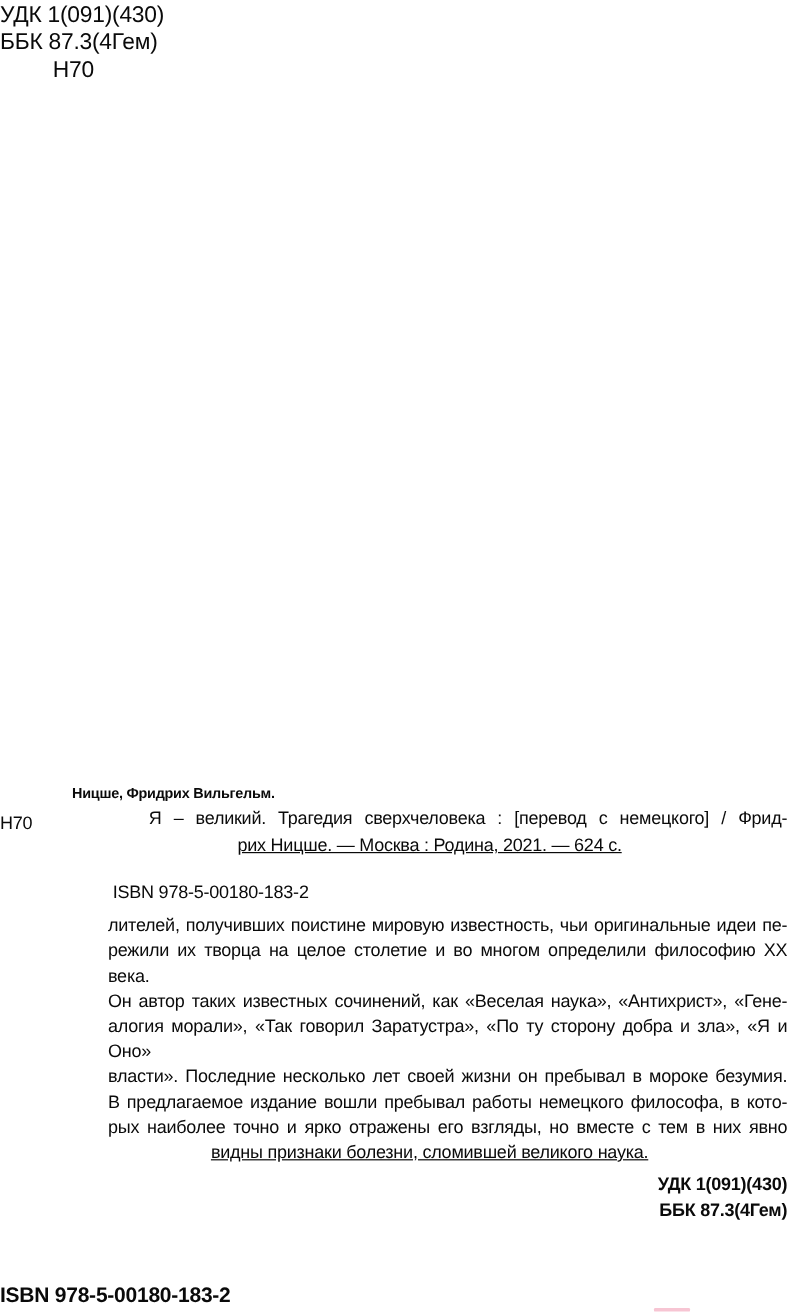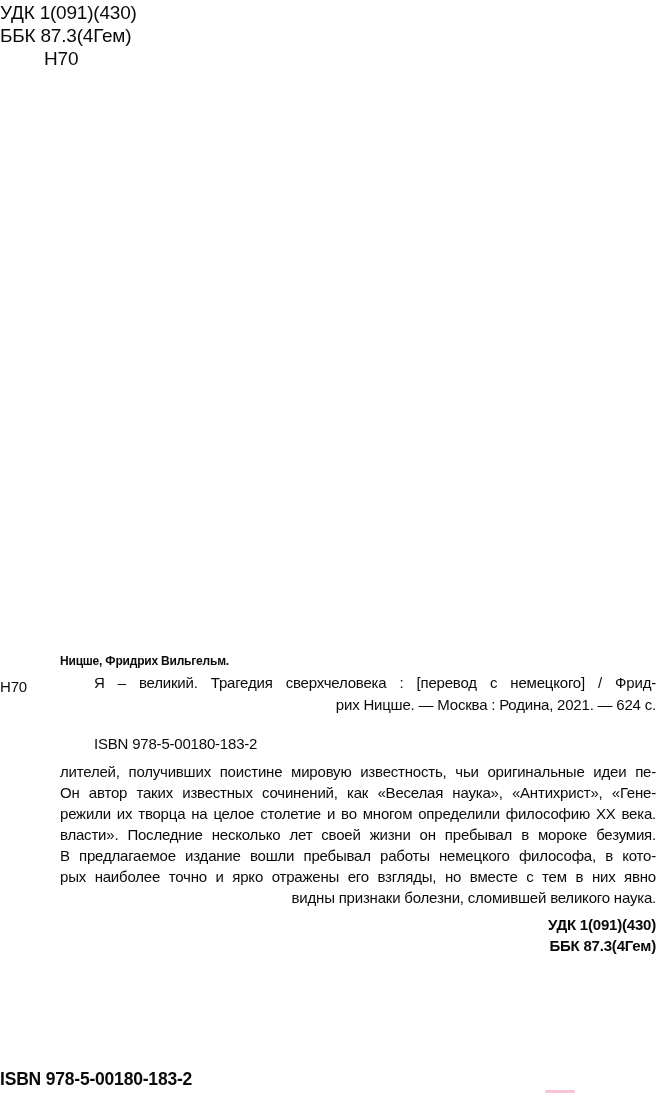--- a/index.html
+++ b/index.html
@@ -29,22 +29,22 @@
 
   
   .card {
     position: absolute; left: 60px; top: 650px; width: 596px;
     font-size: 15px; line-height: 22px;
     letter-spacing: -0.2px;
   }
   .card-heading {
     font-weight: bold; font-size: 12px; line-height: 22px;
   }
-  .jl { text-align: justify; text-align-last: justify; }
-  .ll { text-align: right; }
+  .jl { text-align: justify; text-align-last: justify; margin-left: 30px; }
+  .ll { text-align: center; text-decoration: underline; }
   .indent { padding-left: 34px; }
   .card-isbn { margin-top: 17px; padding-left: 34px; }
   .annotation { margin-top: 6px; line-height: 21px; }
   .udk-bottom {
     margin-top: 6px; text-align: right;
     font-weight: bold; font-size: 15px; line-height: 21px;
   }
 
   
   .footer {
@@ -72,22 +72,23 @@
 <div class="card">
   <div class="card-heading">Ницше, Фридрих Вильгельм.</div>
 
   <div class="jl indent">Я – великий. Трагедия сверхчеловека : [перевод с немецкого] / Фрид-</div>
   <div class="ll">рих Ницше. — Москва : Родина, 2021. — 624 с.</div>
 
   <div class="card-isbn">ISBN 978-5-00180-183-2</div>
 
   <div class="annotation">
     <div class="jl">лителей, получивших поистине мировую известность, чьи оригинальные идеи пе-</div>
+    <div class="jl">режили их творца на целое столетие и во многом определили философию XX века.</div>
     <div class="jl">Он автор таких известных сочинений, как «Веселая наука», «Антихрист», «Гене-</div>
-    <div class="jl">режили их творца на целое столетие и во многом определили философию XX века.</div>
+    <div class="jl">алогия морали», «Так говорил Заратустра», «По ту сторону добра и зла», «Я и Оно»</div>
     <div class="jl">власти». Последние несколько лет своей жизни он пребывал в мороке безумия.</div>
     <div class="jl">В предлагаемое издание вошли пребывал работы немецкого философа, в кото-</div>
     <div class="jl">рых наиболее точно и ярко отражены его взгляды, но вместе с тем в них явно</div>
     <div class="ll">видны признаки болезни, сломившей великого наука.</div>
   </div>
 
   <div class="udk-bottom">
     <div>УДК 1(091)(430)</div>
     <div>ББК 87.3(4Гем)</div>
   </div>

